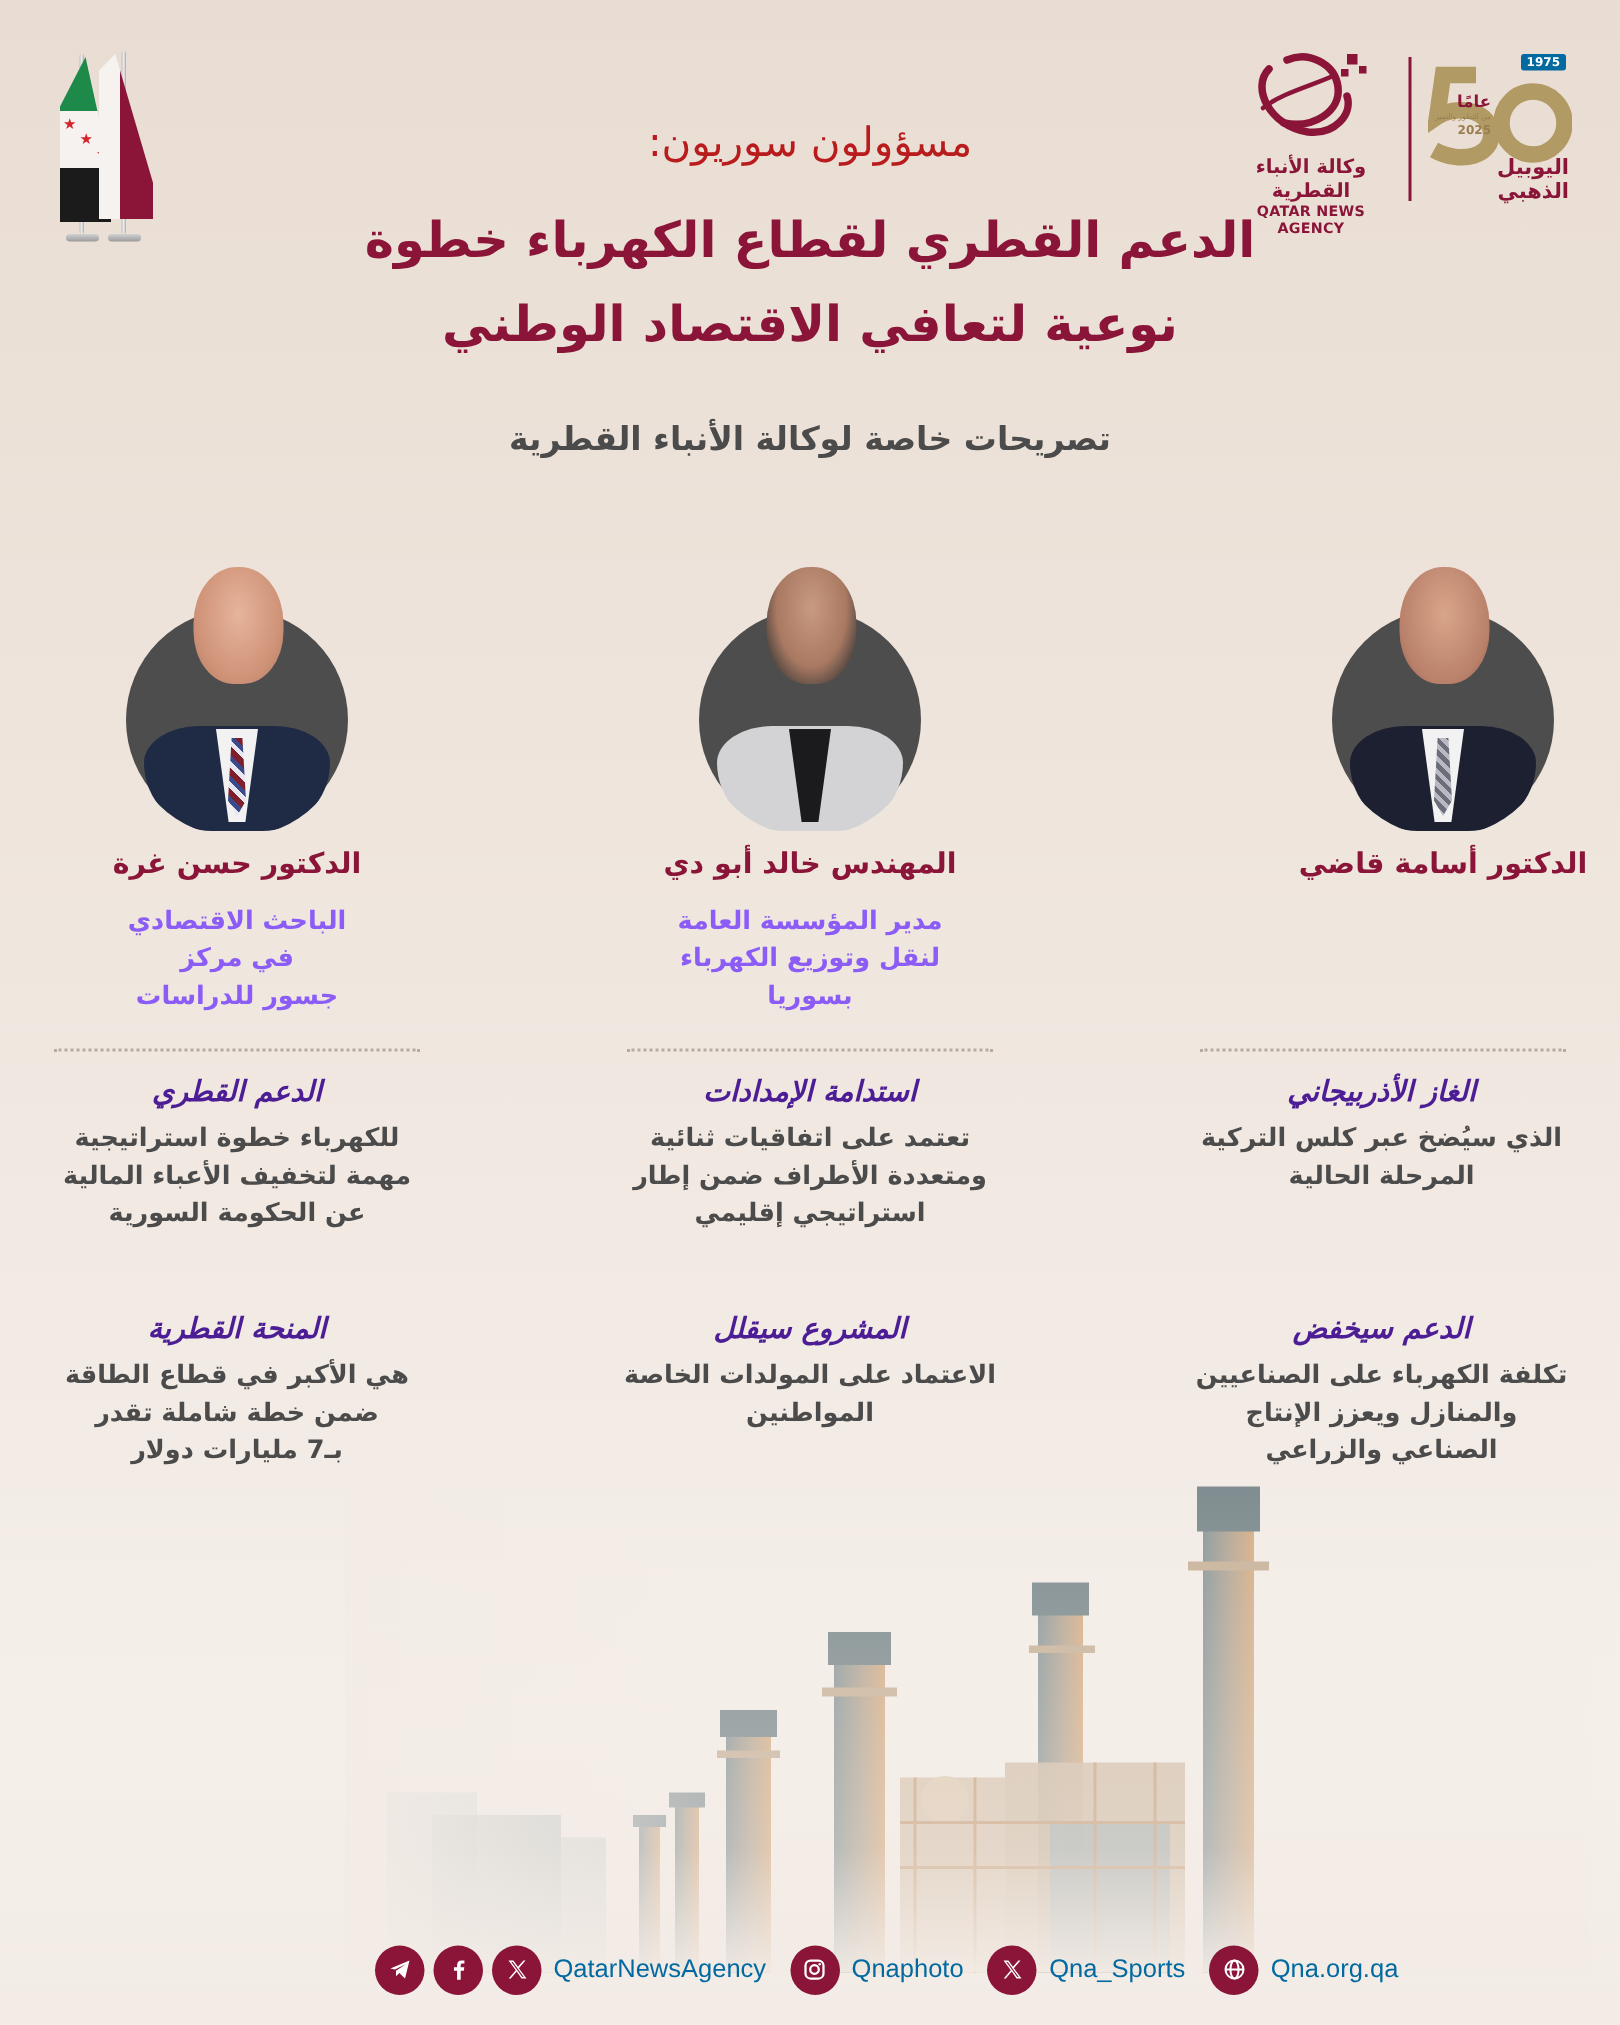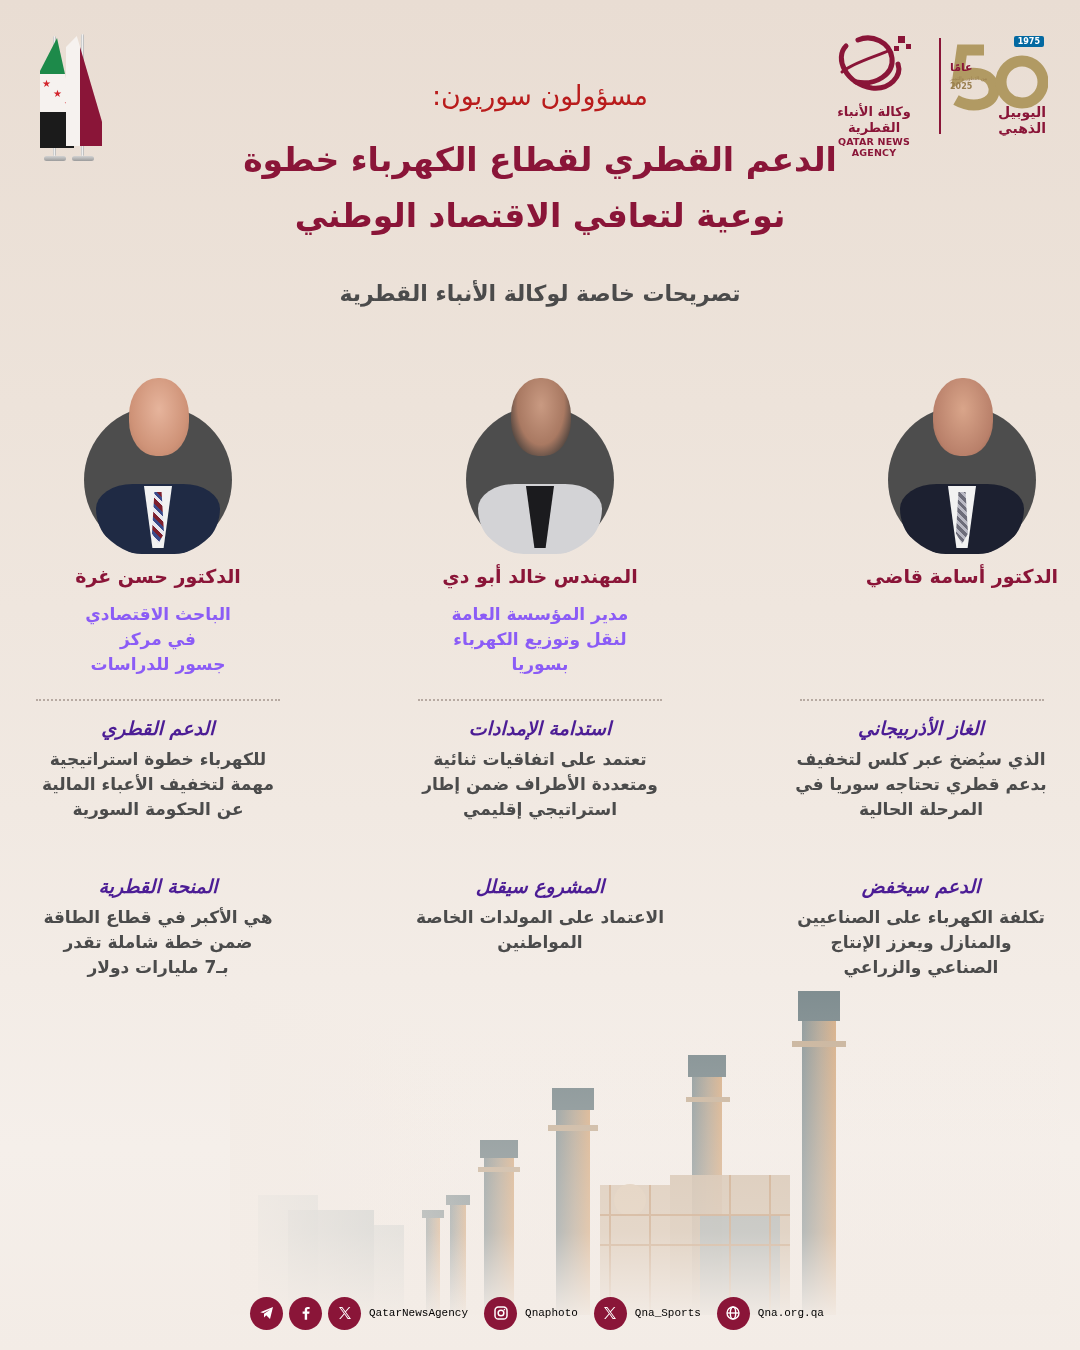--- a/index.html
+++ b/index.html
@@ -25,21 +25,21 @@
 
     
     .qna-logo { left: 814px; top: 32px; width: 120px; height: 106px; text-align: center; }
     .qna-mark { width: 84px; height: 64px; margin: 0 auto; }
     .qna-ar { font-size: 13px; font-weight: bold; color: #8a1538; direction: rtl; margin-top: 4px; line-height: 16px; }
     .qna-en { font-size: 9.5px; font-weight: bold; color: #8a1538; letter-spacing: 0.2px; }
     .logo-divider { left: 939px; top: 38px; width: 2px; height: 96px; background: #8a1538; }
     .jubilee { left: 948px; top: 34px; width: 100px; height: 104px; }
     .jubilee .yr-badge { position: absolute; right: 4px; top: 2px; background: #0369a1; color: #fff; font-size: 8px; font-weight: bold; padding: 1px 4px; border-radius: 2px; }
     .jubilee .fifty { position: absolute; right: 0; top: 6px; width: 96px; height: 74px; }
-    .jubilee .mini { position: absolute; left: 2px; top: 28px; width: 44px; text-align: left; color: #8a1538; }
+    .jubilee .mini { position: absolute; left: 2px; top: 28px; width: 44px; text-align: right; color: #8a1538; }
     .jubilee .mini .a { font-size: 11px; font-weight: bold; direction: rtl; line-height: 12px; }
     .jubilee .mini .b { font-size: 5px; color: #9a7f4f; line-height: 8px; direction: rtl; }
     .jubilee .mini .c { font-size: 8px; font-weight: bold; color: #9a7f4f; line-height: 9px; }
     .jubilee .label { position: absolute; right: 2px; bottom: 2px; font-size: 14px; font-weight: bold; color: #8a1538; direction: rtl; }
 
     
     .kicker { left: 0; width: 1080px; top: 80px; text-align: center; font-size: 27px; color: #b91c1c; direction: rtl; }
     .headline { left: 0; width: 1080px; top: 132px; text-align: center; direction: rtl; color: #8a1538; font-size: 33px; font-weight: bold; line-height: 56px; }
     .subhead { left: 0; width: 1080px; top: 281px; text-align: center; direction: rtl; color: #4b4b4b; font-size: 22px; font-weight: bold; }
 
@@ -60,21 +60,21 @@
     .fact-title { color: #4c1d95; font-size: 19px; font-weight: bold; line-height: 26px; font-style: italic; }
     .fact-body { margin-top: 6px; color: #4b4b4b; font-size: 17px; font-weight: bold; line-height: 25px; }
 
     
     .plant { left: 230px; top: 985px; width: 830px; height: 330px; }
 
     
     .footer { left: 250px; top: 1295px; height: 36px; display: flex; align-items: center; gap: 6px; }
     .soc { width: 33px; height: 33px; border-radius: 50%; background: #8a1538; display: flex; align-items: center; justify-content: center; flex: none; }
     .soc svg { width: 18px; height: 18px; }
-    .handle { font-size: 11px; color: #000000; margin: 0 10px 0 2px; font-family: Liberation Mono, monospace; }
+    .handle { font-size: 17px; color: #0369a1; margin: 0 10px 0 2px; font-family: Liberation Sans, sans-serif; }
   </style>
 </head>
 <body>
 
 <div class="abs flags">
   <div class="pole" style="left:17px;top:4px;height:120px;"></div>
   <div class="pole" style="left:45px;top:2px;height:122px;"></div>
   <div class="pole-base" style="left:8px;top:124px;"></div>
   <div class="pole-base" style="left:36px;top:124px;"></div>
   <div class="flag-syria">
@@ -166,22 +166,21 @@
   </div>
 </div>
 
 <div class="abs divider" style="left:800px;"></div>
 <div class="abs divider" style="left:418px;"></div>
 <div class="abs divider" style="left:36px;"></div>
 
 <div class="abs fact" style="left:786px; top:715px;">
   <div class="fact-title">الغاز الأذربيجاني</div>
   <div class="fact-body">
-    <div>الذي سيُضخ عبر كلس لتخفيف</div>
-    <div>بدعم قطري تحتاجه سوريا في</div>
+    <div>الذي سيُضخ عبر كلس التركية</div>
     <div>المرحلة الحالية</div>
   </div>
 </div>
 <div class="abs fact" style="left:405px; top:715px;">
   <div class="fact-title">استدامة الإمدادات</div>
   <div class="fact-body">
     <div>تعتمد على اتفاقيات ثنائية</div>
     <div>ومتعددة الأطراف ضمن إطار</div>
     <div>استراتيجي إقليمي</div>
   </div>

